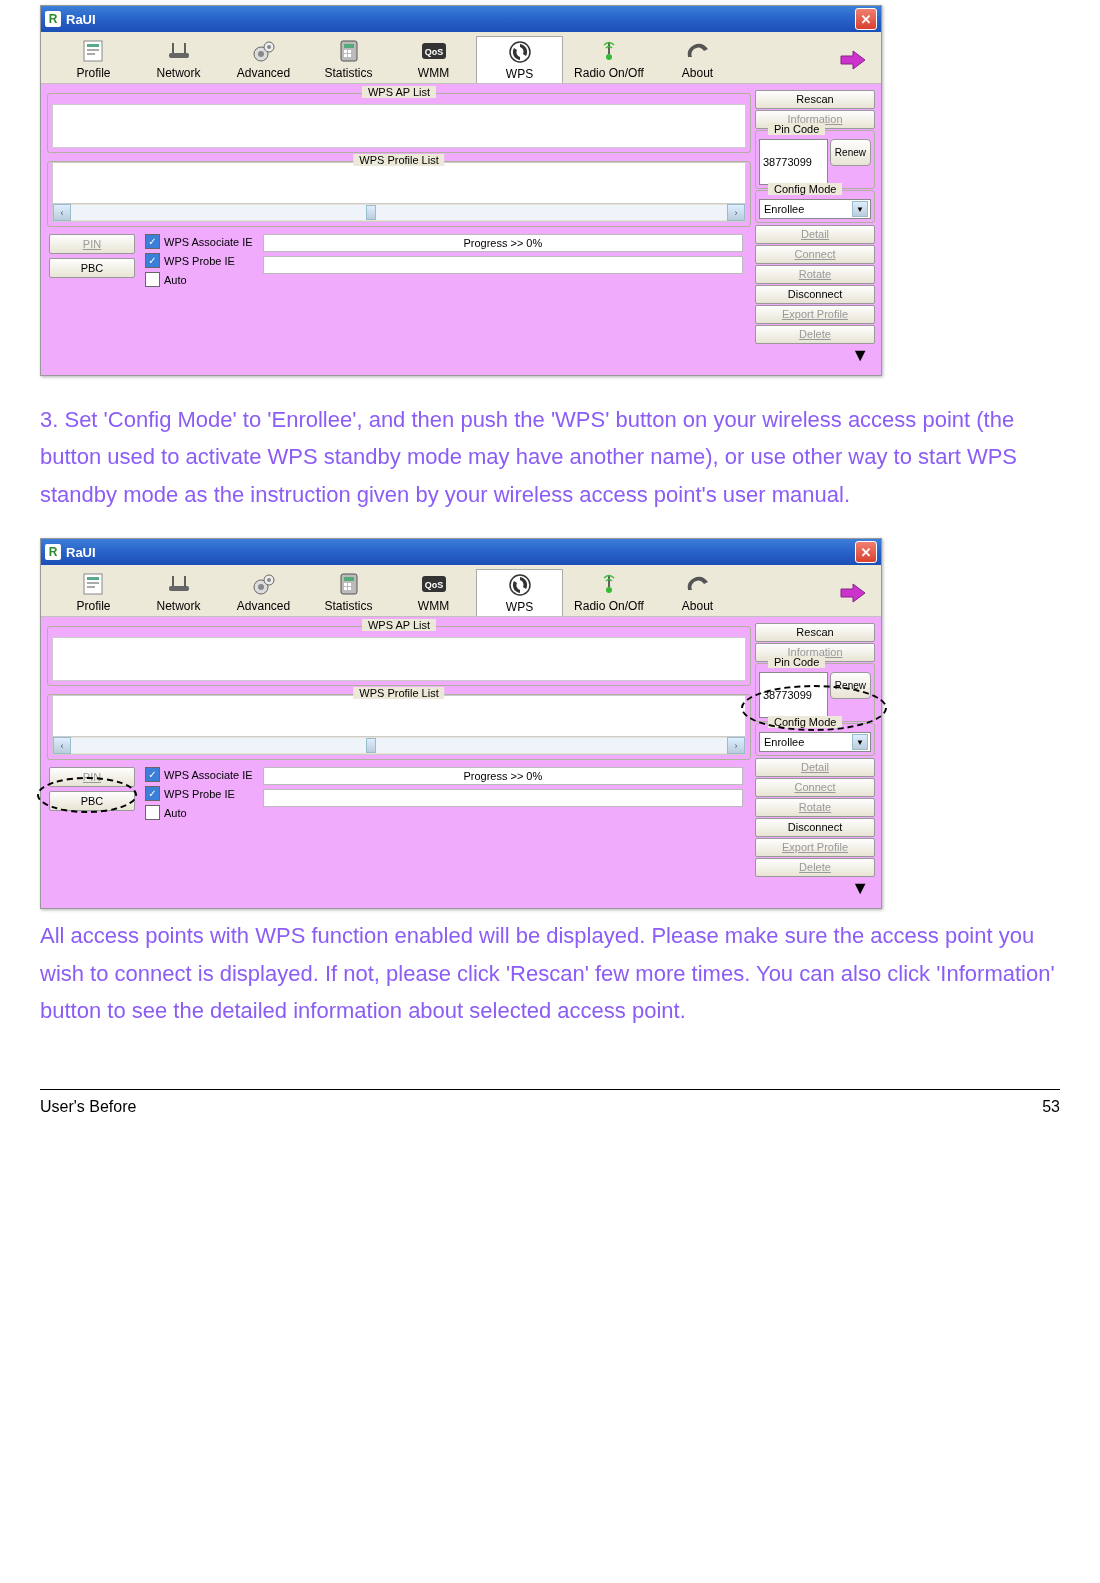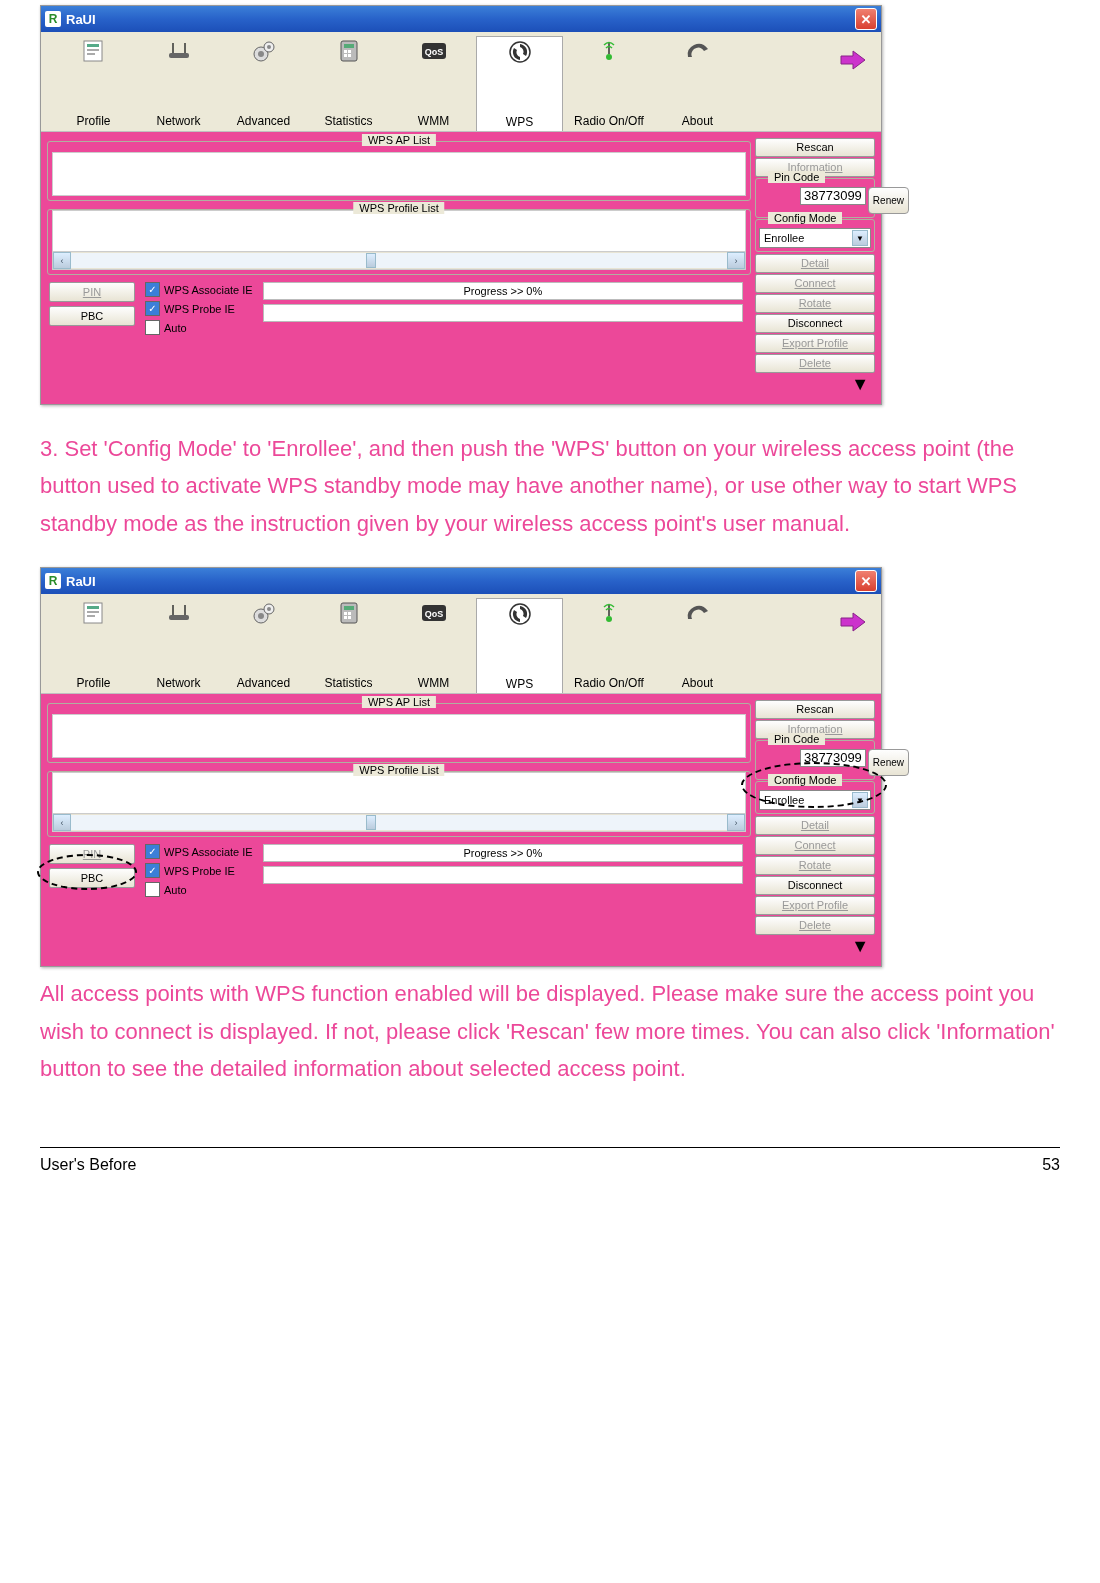--- a/index.html
+++ b/index.html
@@ -8,21 +8,21 @@
     font-family: Arial, sans-serif;
     background: #fff;
     width: 1100px;
   }
   .page {
     padding: 0 40px 20px 40px;
   }
   .instruction-text {
     font-size: 22px;
     line-height: 1.7;
-    color: #ec4899;
+    color: #8b5cf6;
     margin: 25px 0;
   }
   .app-window {
     border: 1px solid #999;
     background: #ece9d8;
     width: 840px;
     margin: 5px 0;
     box-shadow: 1px 1px 3px rgba(0,0,0,0.3);
   }
   .titlebar {
@@ -75,21 +75,20 @@
     border-bottom: 1px solid #c0c0c0;
   }
   .toolbar-item {
     display: flex;
     flex-direction: column;
     align-items: center;
     width: 85px;
     padding: 2px 0;
     cursor: pointer;
     font-size: 12px;
-    gap: 48px;
   }
   .toolbar-item.wide { width: 92px; }
   .toolbar-item.selected {
     background: #fff;
     border: 1px solid #aaa;
     border-bottom: none;
     justify-content: flex-end;
   }
   .toolbar-icon {
     width: 32px;
@@ -101,21 +100,21 @@
     font-size: 20px;
   }
   .toolbar-spacer { flex: 1; }
   .arrow-right {
     width: 28px;
     height: 24px;
     margin: 12px 4px 0 0;
     cursor: pointer;
   }
   .main-panel {
-    background: #ec4899;
+    background: #f0abfc;
     padding: 6px;
     display: flex;
     gap: 4px;
     position: relative;
   }
   .left-main {
     flex: 1;
   }
   .right-side {
     width: 120px;
@@ -287,25 +286,24 @@
     padding: 8px 3px 3px 3px;
     position: relative;
     margin-bottom: 1px;
     display: flex;
     gap: 2px;
   }
   .pin-input {
     border: 1px solid #888;
     background: #fff;
     height: 16px;
-    font-size: 13px;
-    padding: 0 3px;
+    font-size: 11px;
+    padding: 14px 3px;
     flex: 1;
     line-height: 16px;
-    margin-left: 41px;
   }
   .renew-btn {
     background: linear-gradient(to bottom, #fefefe 0%, #e8e4d4 100%);
     border: 1px solid #999;
     border-radius: 4px;
     font-size: 10px;
     height: 17px;
     padding: 4px 4px;
     cursor: pointer;
     line-height: 17px;

